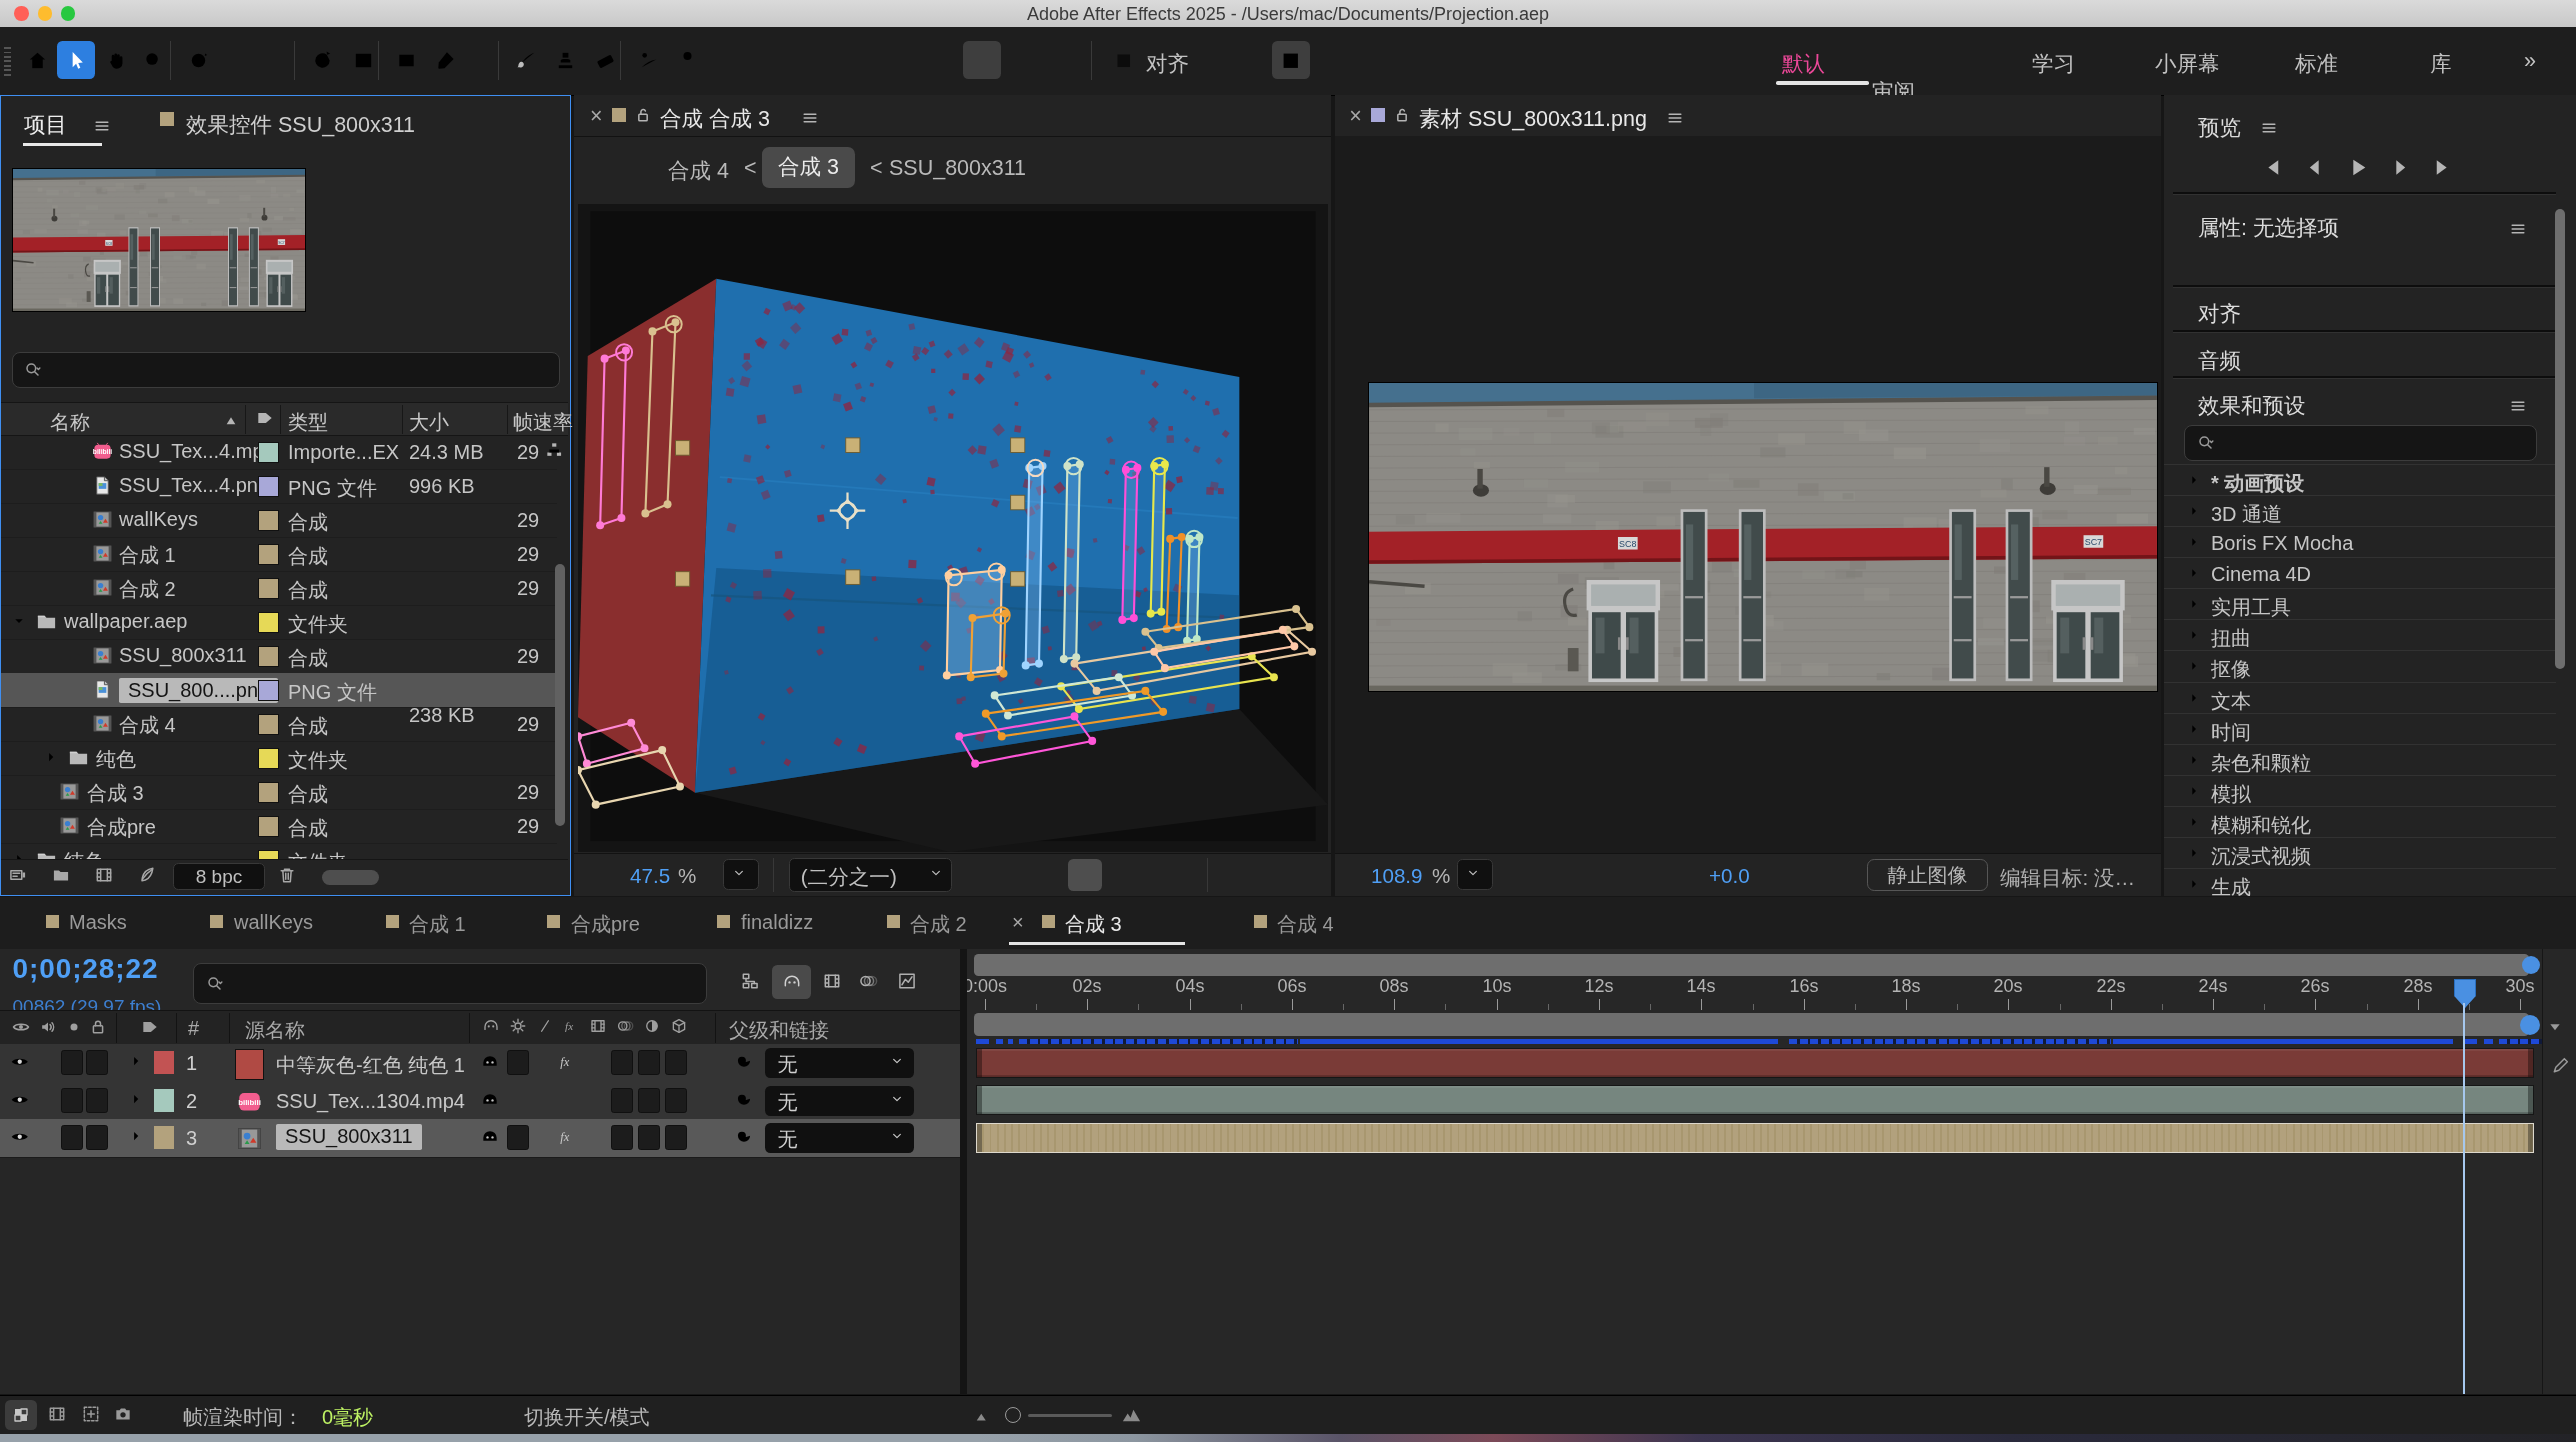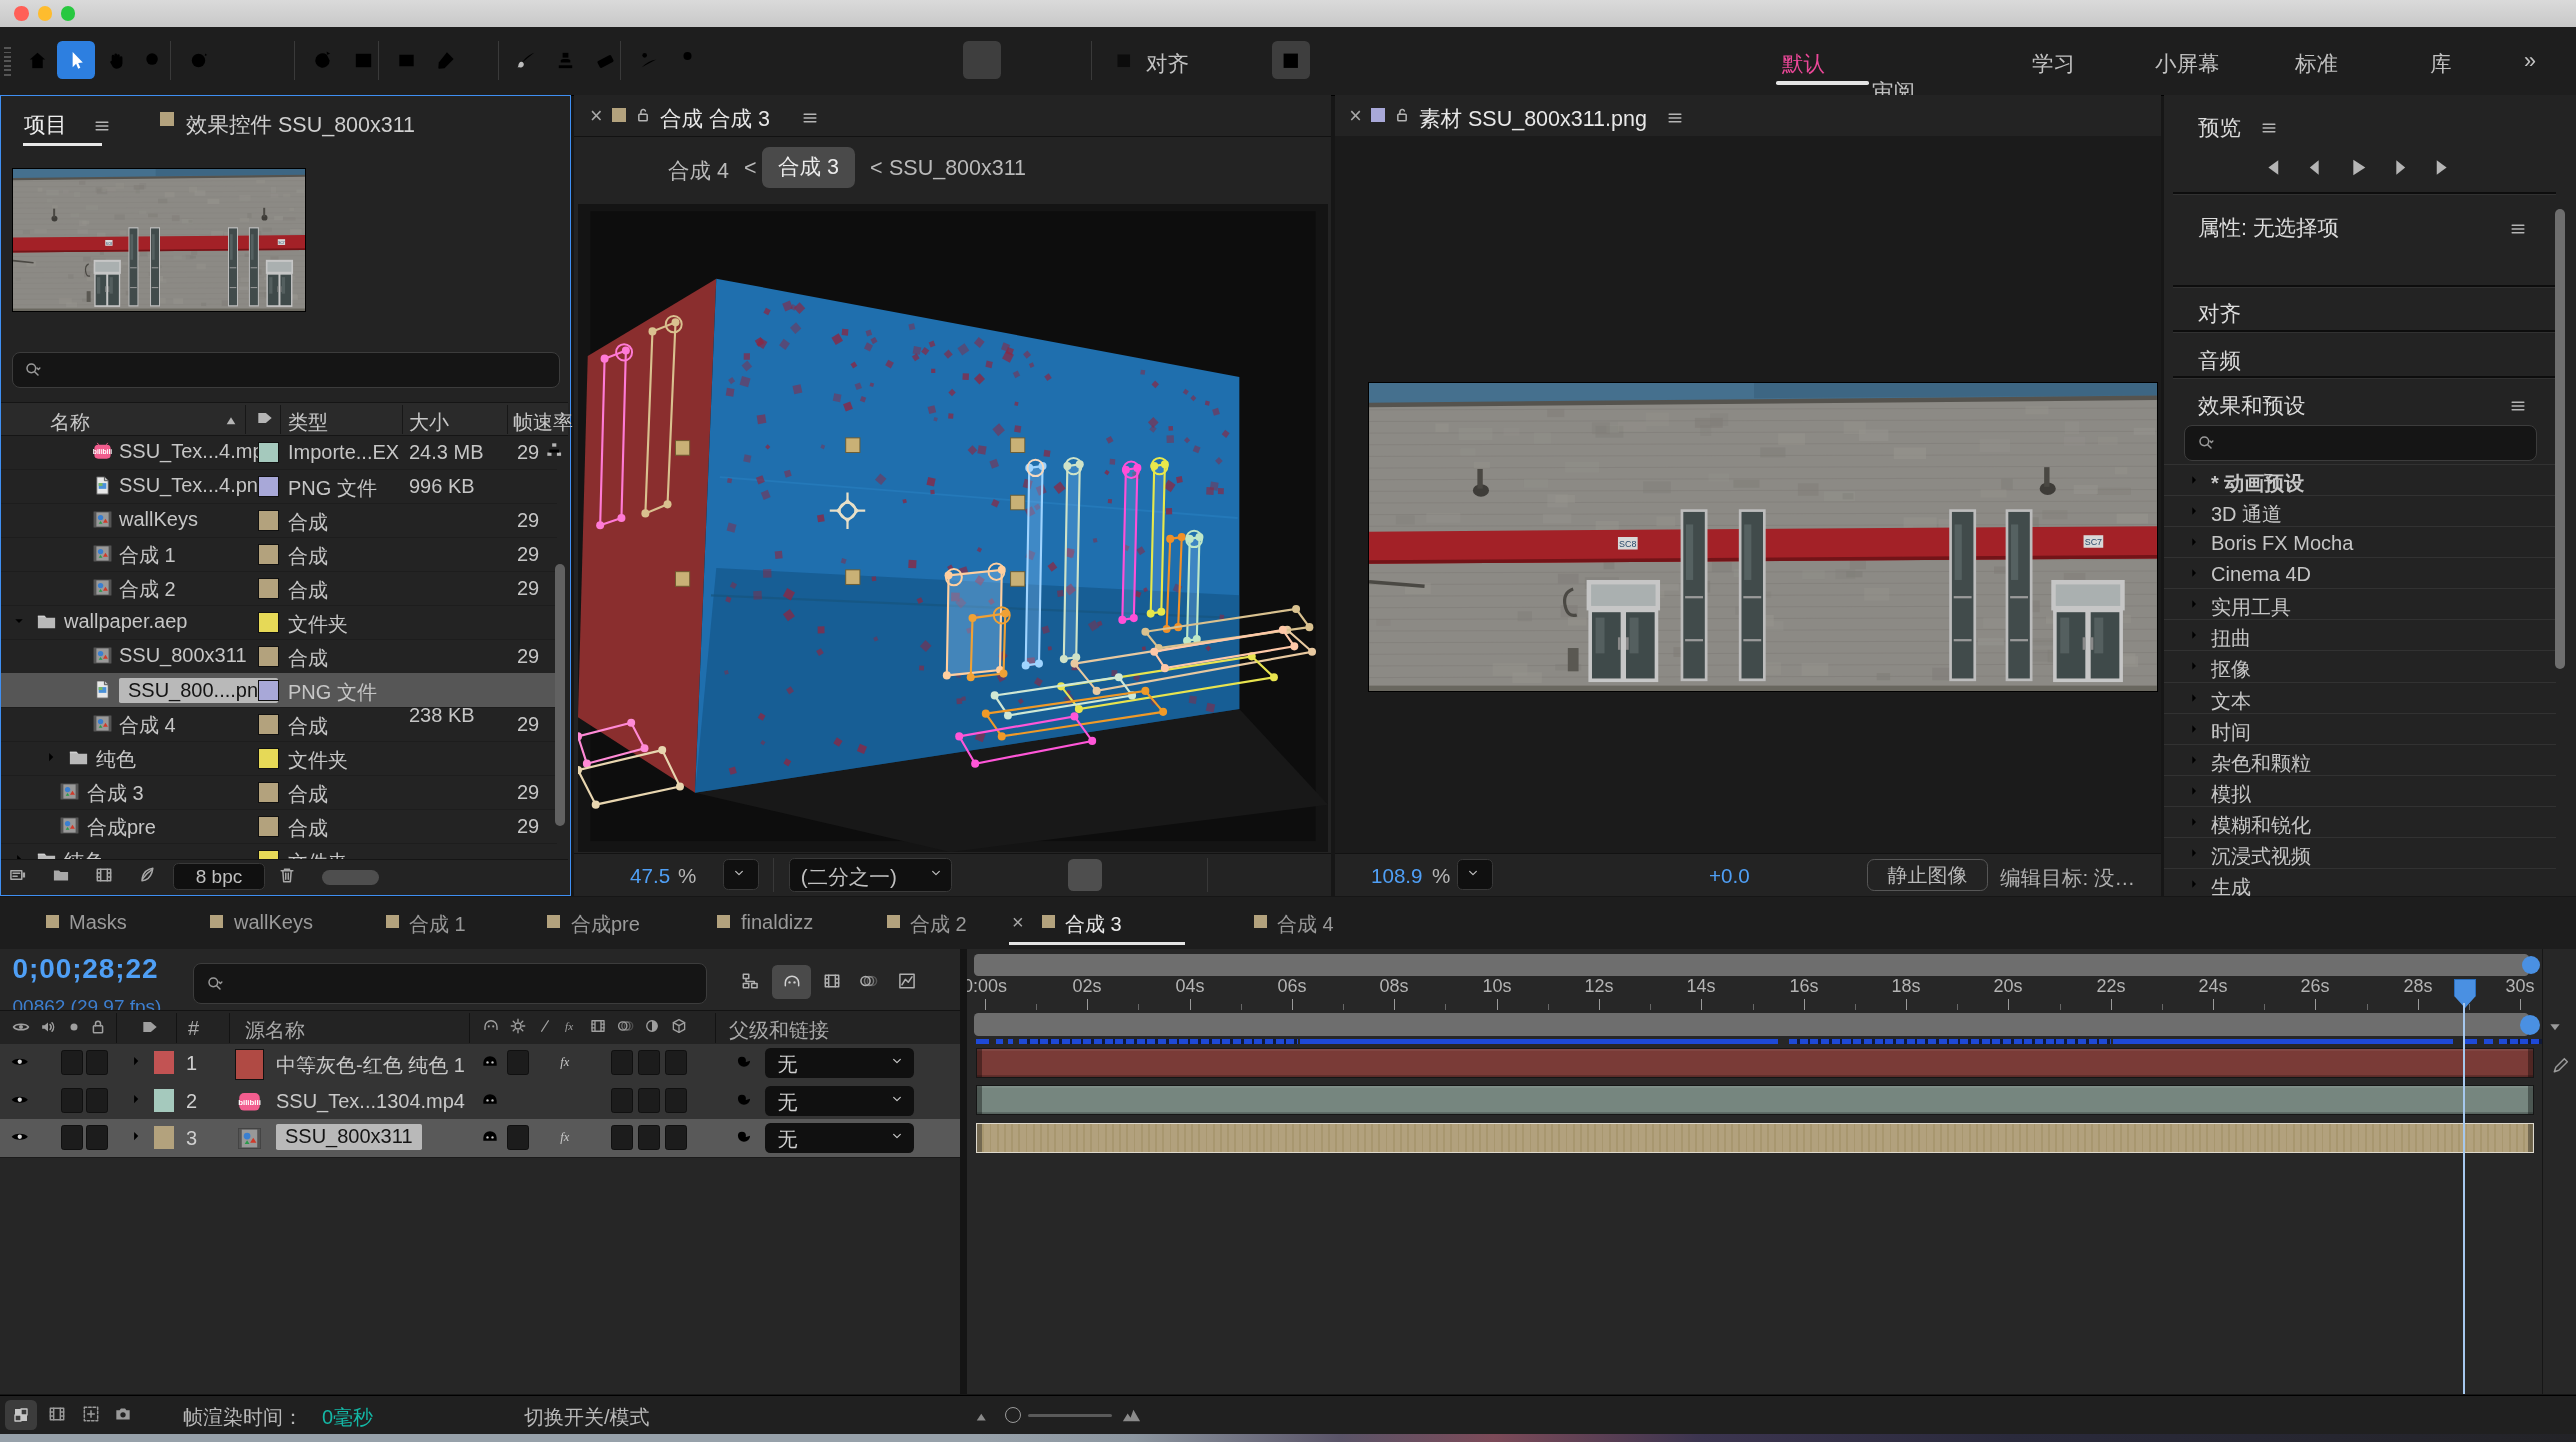--- a/index.html
+++ b/index.html
@@ -65,31 +65,32 @@
   .pdrop{position:absolute;left:765px;top:3.6px;width:149px;height:30px;background:#101010;border-radius:5.4px;color:#cfcfcf;font-size:20px}
   .tick{position:absolute;top:23px;width:0.9px;height:10.7px;background:#9a9a9a}
   .ticklab{position:absolute;top:0;font-size:18px;color:#b4b4b4;transform:translateX(-50%);white-space:nowrap}
   .cacheseg{position:absolute;top:0;height:5.4px;background:#1e49d6}
   .cachestripe{position:absolute;top:0;height:5.4px;background:repeating-linear-gradient(90deg,#1e49d6 0 8px,#101a3a 8px 10.7px)}
   .lbar{position:absolute;left:9px;width:1558px;height:30px;border:0.9px solid #161616;box-sizing:border-box}
   
   #statusbar{left:0;top:1395px;width:2576px;height:39px;background:#202020;border-top:0.9px solid #000;font-size:20px;color:#b8b8b8}
   #desktop{left:0;top:1434px;width:2576px;height:8px;
     background:linear-gradient(90deg,#97a1aa 0 38%,#8c96a0 44%,#5a5468 52%,#7c4a58 58%,#3c3550 66%,#2a2a3c 78%,#232327 100%)}
-  .green{color:#14b8a6}
+  .green{color:#bef264}
 </style>
 </head>
 <body>
 
 <div id="root">
 
   <div id="titlebar" class="abs">
     <div class="light abs" style="left:14.3px;background:#ff5f57"></div>
     <div class="light abs" style="left:38px;background:#febc2e"></div>
     <div class="light abs" style="left:61px;background:#28c840"></div>
+    <div id="tb-title" class="abs">Adobe After Effects 2025 - /Users/mac/Documents/Projection.aep</div>
   </div>
 
   <div id="toolbar" class="abs">
     <div class="grip abs"></div>
     <div id="tools">
         <div class="tool abs" style="left: 18px;">
           <svg width="23" height="23" viewBox="0 0 24 24">
             <path d="M4 11 12 4 20 11"></path>
             <path d="M6.5 10.5V20h11v-9.5"></path>
           </svg>

